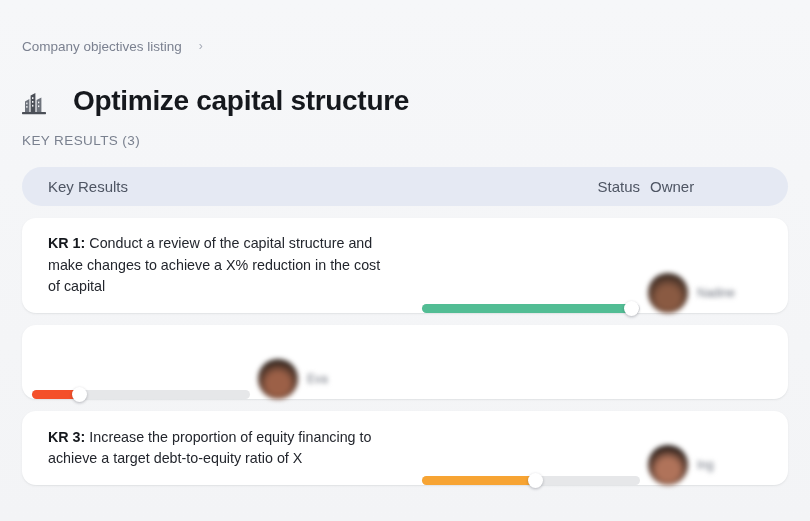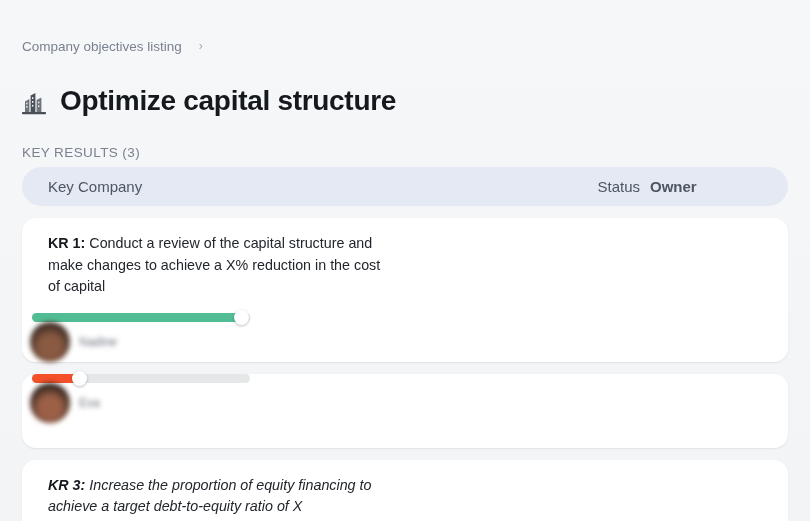--- a/index.html
+++ b/index.html
@@ -48,21 +48,21 @@
     white-space: nowrap;
   }
 
   
   .title-row {
     position: absolute;
     left: 20px;
     top: 65px;
     display: flex;
     align-items: center;
-    gap: 12px;
+    gap: 25px;
   }
   .title-icon {
     width: 28px;
     height: 30px;
     display: block;
     flex: none;
     transform: translateY(2px);
   }
   .page-title {
     font-size: 28px;
@@ -70,21 +70,21 @@
     color: #15181d;
     letter-spacing: -0.3px;
     line-height: 34px;
     white-space: nowrap;
   }
 
   
   .section-label {
     position: absolute;
     left: 22px;
-    top: 144px;
+    top: 132px;
     font-size: 13.5px;
     letter-spacing: 0.4px;
     color: #7a818f;
     line-height: 18px;
   }
 
   
   .table {
     position: absolute;
     left: 22px;
@@ -94,42 +94,41 @@
   .thead {
     height: 39px;
     background: #e5e9f3;
     border-radius: 20px;
     display: flex;
     align-items: center;
     box-sizing: border-box;
   }
   .col-kr  { width: 390px; padding-left: 26px; box-sizing: border-box; }
   .col-st  { width: 228px; box-sizing: border-box; }
-  .col-ow  { width: 148px; box-sizing: border-box; font-weight: bold; }
+  .col-ow  { width: 148px; box-sizing: border-box; }
   .th {
     font-size: 15px;
     color: #4e5563;
     line-height: 20px;
   }
   .th-status { text-align: right; padding-left: 28px; }
   .th-owner  { text-align: left; padding-left: 10px; }
 
   .rows { margin-top: 12px; }
   .row {
     background: #ffffff;
     border-radius: 14px;
     box-shadow: 0 1px 3px rgba(22,28,45,0.055), 0 1px 1px rgba(22,28,45,0.03);
     display: flex;
-    align-items: flex-start;
+    align-items: flex-end;
     min-height: 74px;
     margin-bottom: 12px;
     box-sizing: border-box;
-    flex-direction: column;
-  }
-  .row:last-child { margin-bottom: 0; font-style: italic; }
+  }
+  .row:last-child { margin-bottom: 0; }
 
   .cell-kr {
     width: 390px;
     padding: 15px 30px 15px 26px;
     box-sizing: border-box;
     font-size: 14.3px;
     line-height: 21.5px;
     color: #23262d;
   }
   .kr-tag { font-weight: bold; color: #15181d; }
@@ -219,21 +218,21 @@
       </g>
     </svg>
     <h1 class="page-title">Optimize capital structure</h1>
   </div>
 
   <div class="section-label">KEY RESULTS (3)</div>
 
   <div class="table">
 
     <div class="thead">
-      <div class="col-kr th">Key Company</div>
+      <div class="col-kr th">Key Results</div>
       <div class="col-st th th-status">Status</div>
       <div class="col-ow th th-owner">Owner</div>
     </div>
 
     <div class="rows" id="rows-container">
         <div class="row">
           <div class="cell-kr"><span class="kr-tag">KR 1:</span><span> Conduct a review of the capital structure and make changes to achieve a X% reduction in the cost of capital</span></div>
           <div class="cell-status">
             <div class="track">
               <div class="fill" style="width: 96%; background: rgb(82, 189, 148);"></div>

